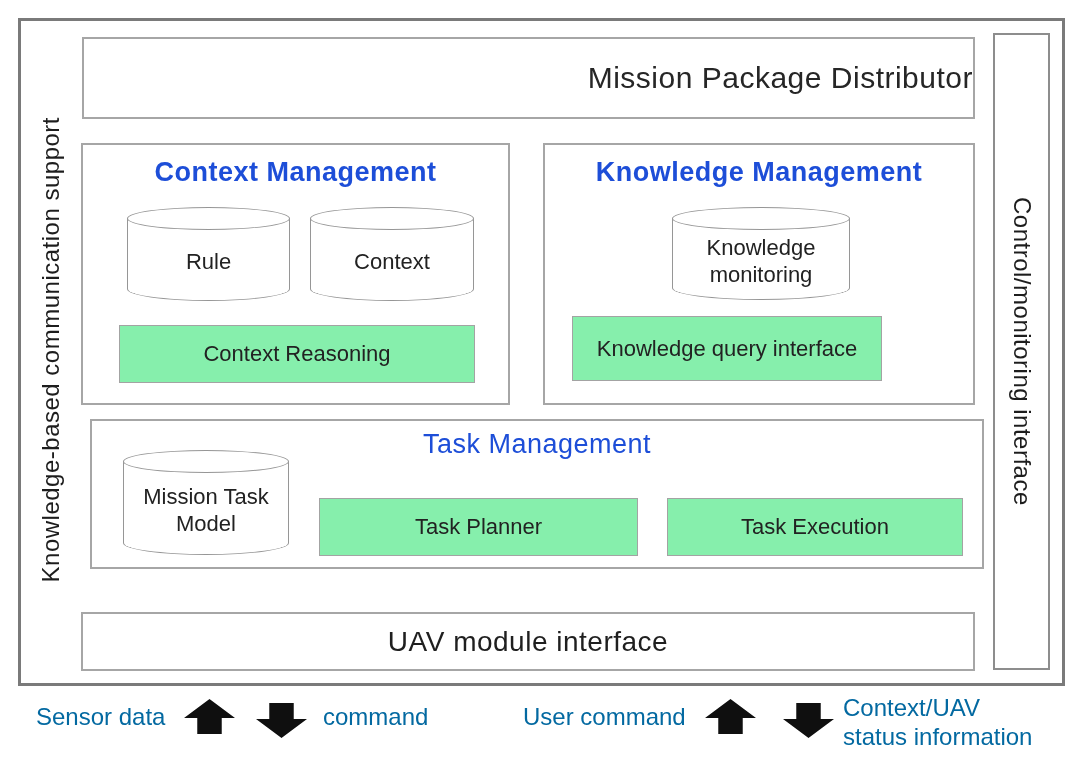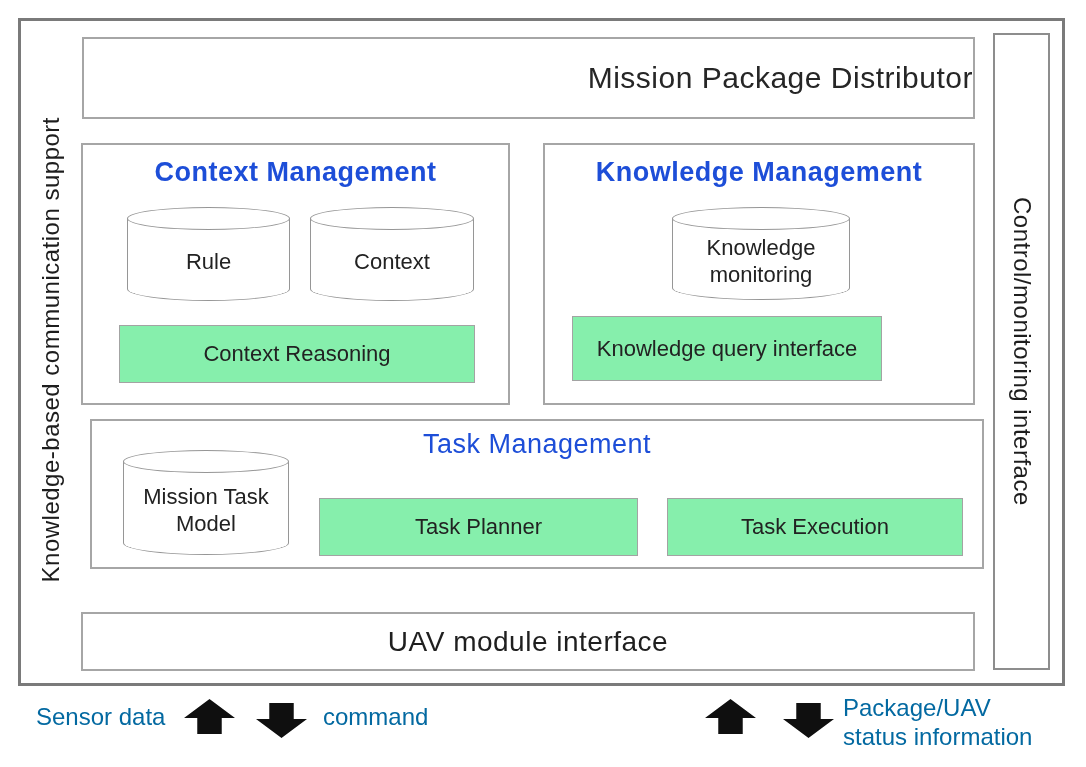--- a/index.html
+++ b/index.html
@@ -147,20 +147,21 @@
 
   <div class="section-box uav-box">
     <div class="uav-title">UAV module interface</div>
   </div>
 
   <div class="legend-label" style="left:36px;top:703px;">Sensor data</div>
   <div class="block-arrow arrow-up" style="left:184px;top:699px;width:51px;height:35px;"></div>
   <div class="block-arrow arrow-down" style="left:256px;top:703px;width:51px;height:35px;"></div>
   <div class="legend-label" style="left:323px;top:703px;">command</div>
 
+  <div class="legend-label" style="left:523px;top:703px;">User command</div>
   <div class="block-arrow arrow-up" style="left:705px;top:699px;width:51px;height:35px;"></div>
   <div class="block-arrow arrow-down" style="left:783px;top:703px;width:51px;height:35px;"></div>
   <div class="legend-label status-label" style="left:843px;top:693px;">
-    <div>Package/UAV</div>
+    <div>Context/UAV</div>
     <div>status information</div>
   </div>
 
 </div>
 
 </body></html>

